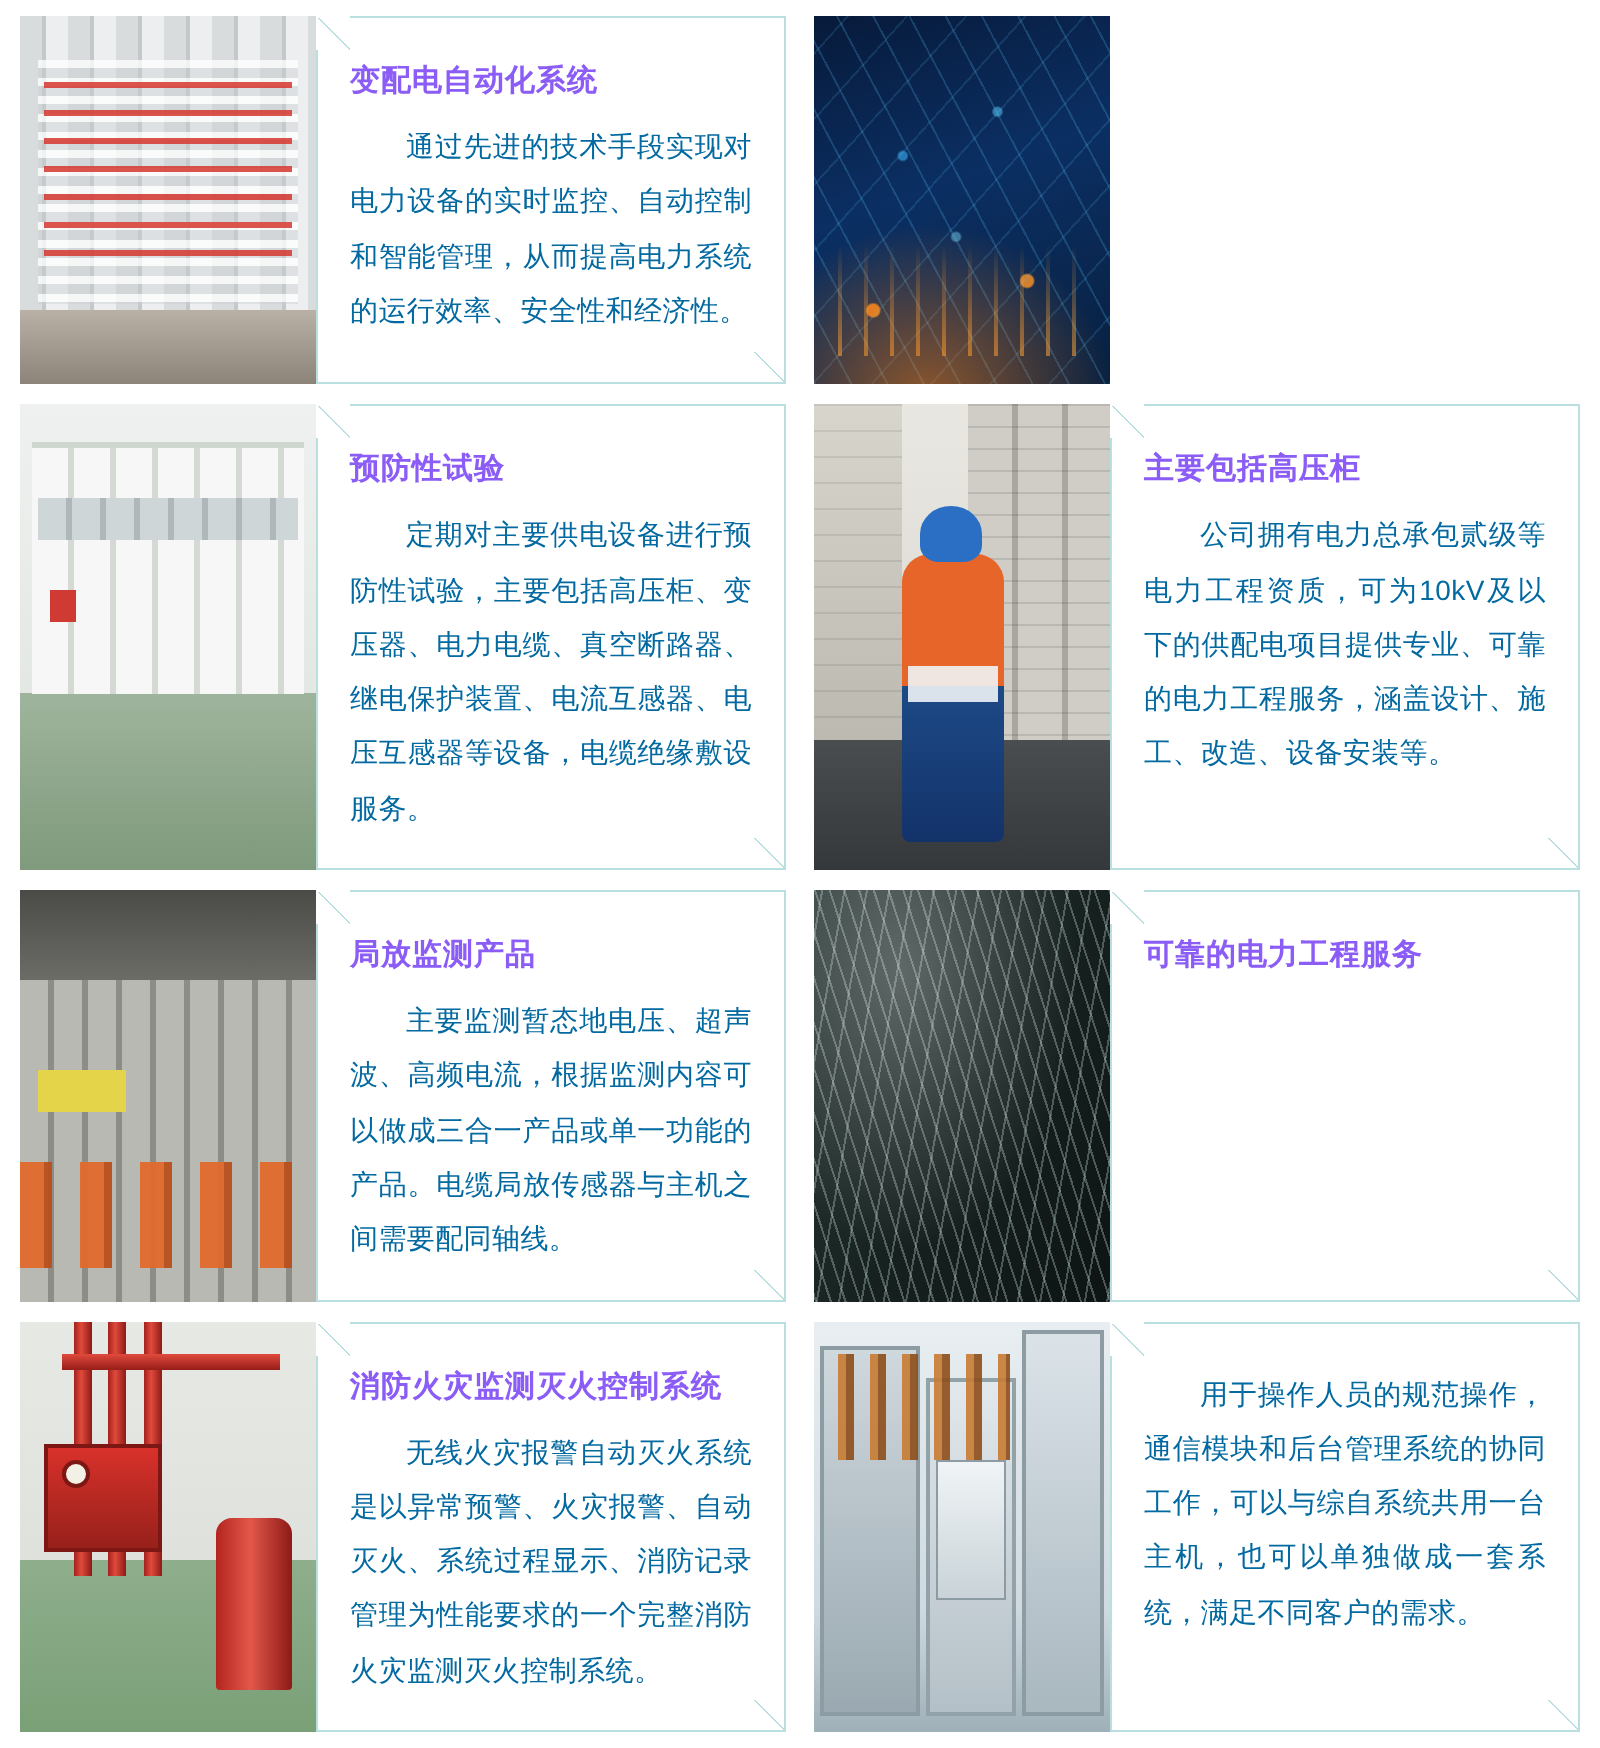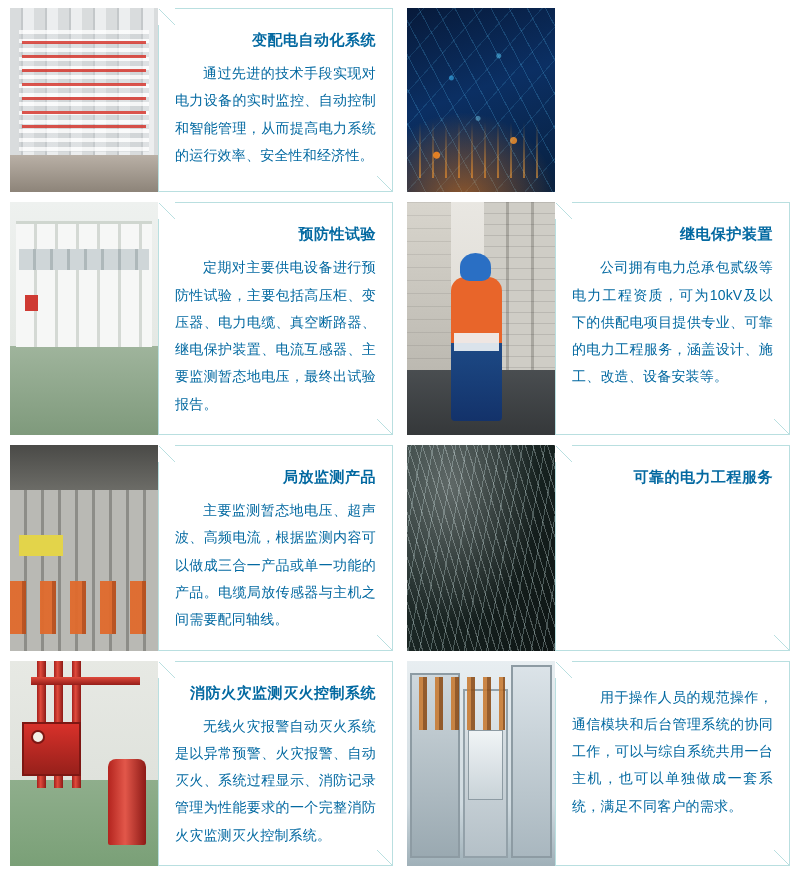--- a/index.html
+++ b/index.html
@@ -50,24 +50,24 @@
     background: linear-gradient(45deg, transparent 49%, #b9dfe0 49%, #b9dfe0 52%, transparent 52%);
   }
   .textbox::after {
     content: "";
     position: absolute;
     bottom: -1px; right: -1px;
     width: 16px; height: 16px;
     background: linear-gradient(45deg, transparent 49%, #b9dfe0 49%, #b9dfe0 52%, transparent 52%);
   }
   .title {
-    color: #0369a1;
+    color: #8b5cf6;
     font-size: 15px;
     font-weight: bold;
-    text-align: right;
+    text-align: left;
     letter-spacing: 0.5px;
     margin-bottom: 10px;
   }
   .desc {
     color: #0369a1;
     font-size: 14px;
     line-height: 1.95;
     text-align: justify;
     text-indent: 2em;
     letter-spacing: 0.2px;
@@ -304,36 +304,36 @@
   <div class="card img-left">
     <div class="photo">
       <div class="ph-inner art-corridor">
         <div class="cab"></div>
         <div class="panelrow"></div>
         <div class="redbox"></div>
       </div>
     </div>
     <div class="textbox">
       <div class="title">预防性试验</div>
-      <div class="desc">定期对主要供电设备进行预防性试验，主要包括高压柜、变压器、电力电缆、真空断路器、继电保护装置、电流互感器、主要监测暂态地电压，最终出试验报告。</div>
+      <div class="desc">定期对主要供电设备进行预防性试验，主要包括高压柜、变压器、电力电缆、真空断路器、继电保护装置、电流互感器、电压互感器等设备，电缆绝缘敷设服务。</div>
     </div>
   </div>
 
   <div class="card img-left">
     <div class="photo">
       <div class="ph-inner art-engineer">
         <div class="panel-l"></div>
         <div class="panel"></div>
         <div class="body"></div>
         <div class="vest"></div>
         <div class="helmet"></div>
       </div>
     </div>
     <div class="textbox">
-      <div class="title">继电保护装置</div>
+      <div class="title">主要包括高压柜</div>
       <div class="desc">公司拥有电力总承包贰级等电力工程资质，可为10kV及以下的供配电项目提供专业、可靠的电力工程服务，涵盖设计、施工、改造、设备安装等。</div>
     </div>
   </div>
 
   <div class="card img-left">
     <div class="photo">
       <div class="ph-inner art-terminals">
         <div class="blocks"></div>
         <div class="dark"></div>
         <div class="yellow"></div>

